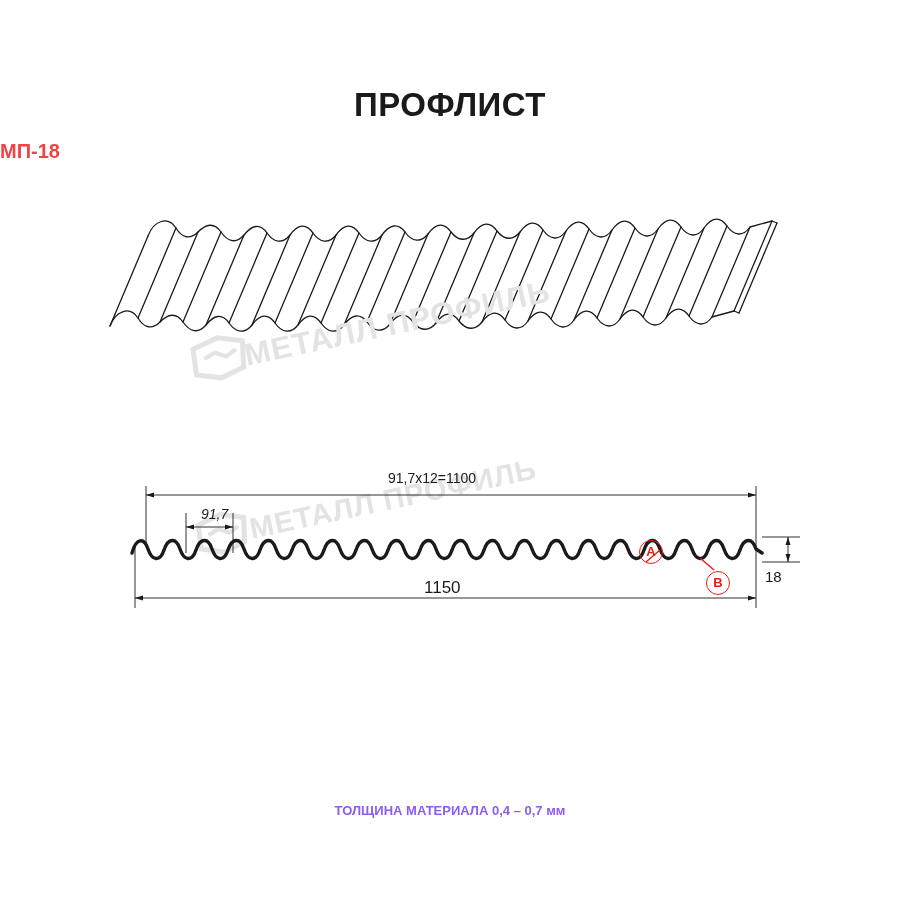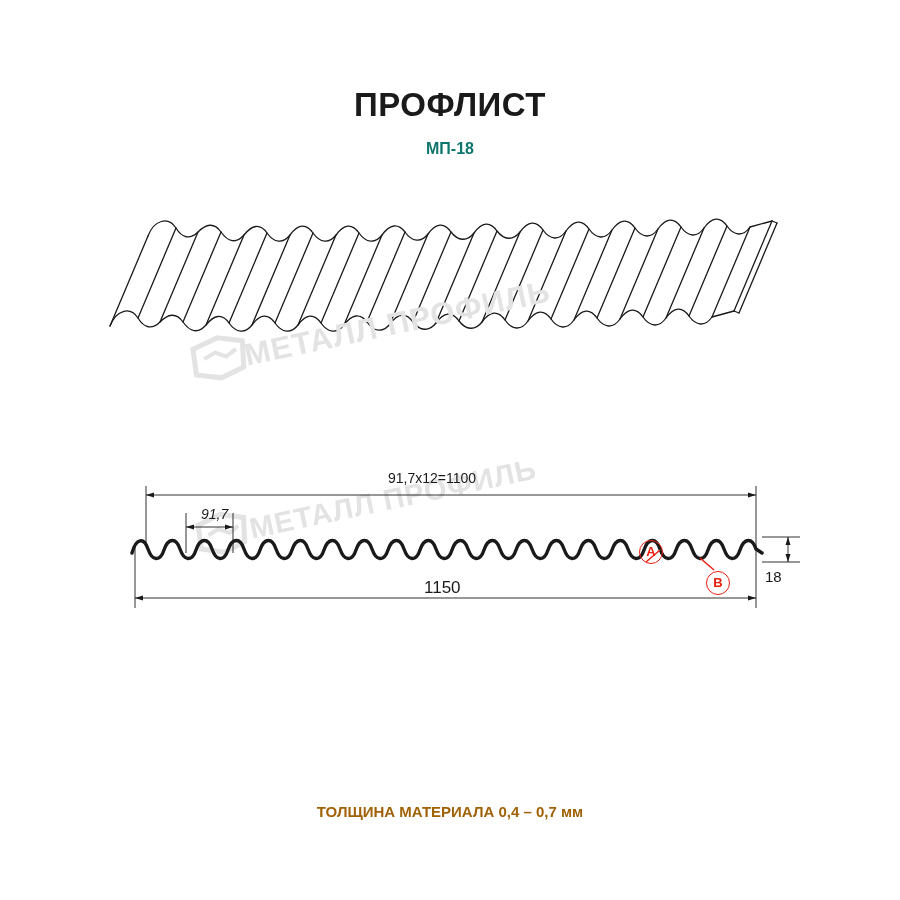--- a/index.html
+++ b/index.html
@@ -31,35 +31,34 @@
     text-align: center;
     font-size: 33px;
     font-weight: bold;
     letter-spacing: 0.5px;
     color: #1a1a1a;
   }
   .subtitle {
     position: absolute;
     left: 0; right: 0;
     top: 132px;
-    text-align: center;
-    font-size: 16px;
-    font-weight: bold;
-    color: #0f766e;
+    font-size: 20px;
+    font-weight: bold;
+    color: #ef4444;
   }
 
   
   .footer-note {
     position: absolute;
     left: 0; right: 0;
     top: 795px;
     text-align: center;
-    font-size: 15px;
-    font-weight: bold;
-    color: #a16207;
+    font-size: 13px;
+    font-weight: bold;
+    color: #8b5cf6;
   }
 
   
   .layer {
     position: absolute;
     left: 0; top: 0;
     width: 900px;
     height: 900px;
     pointer-events: none;
   }

